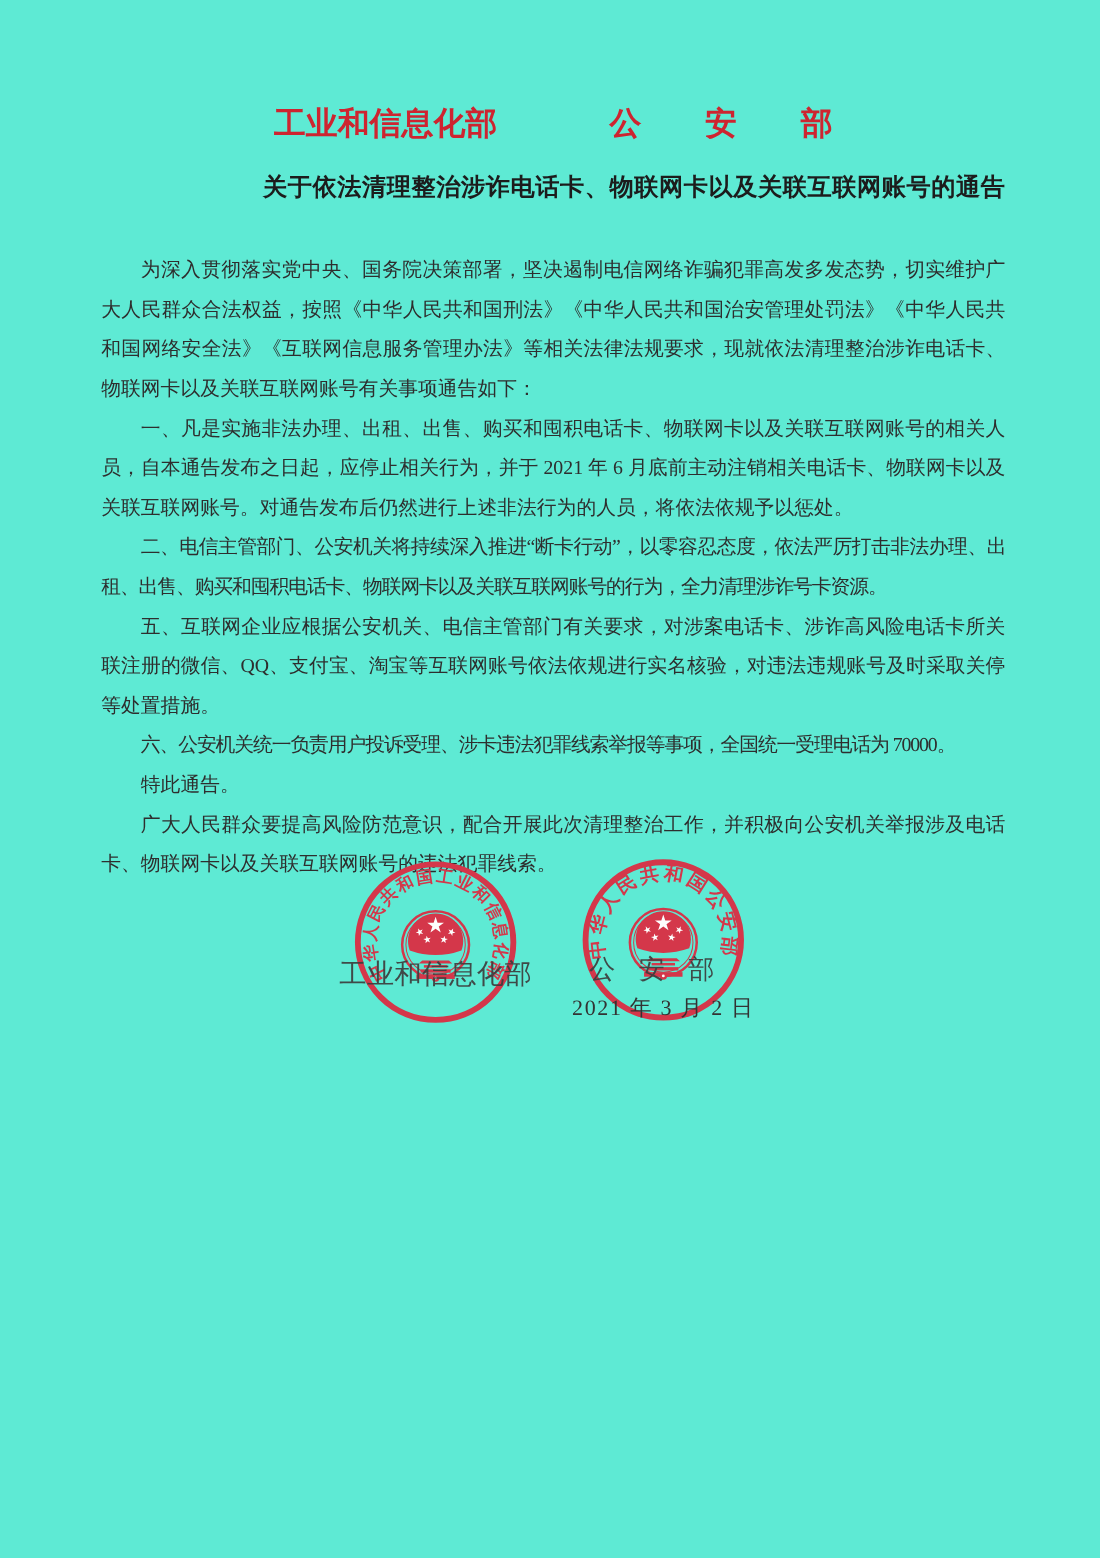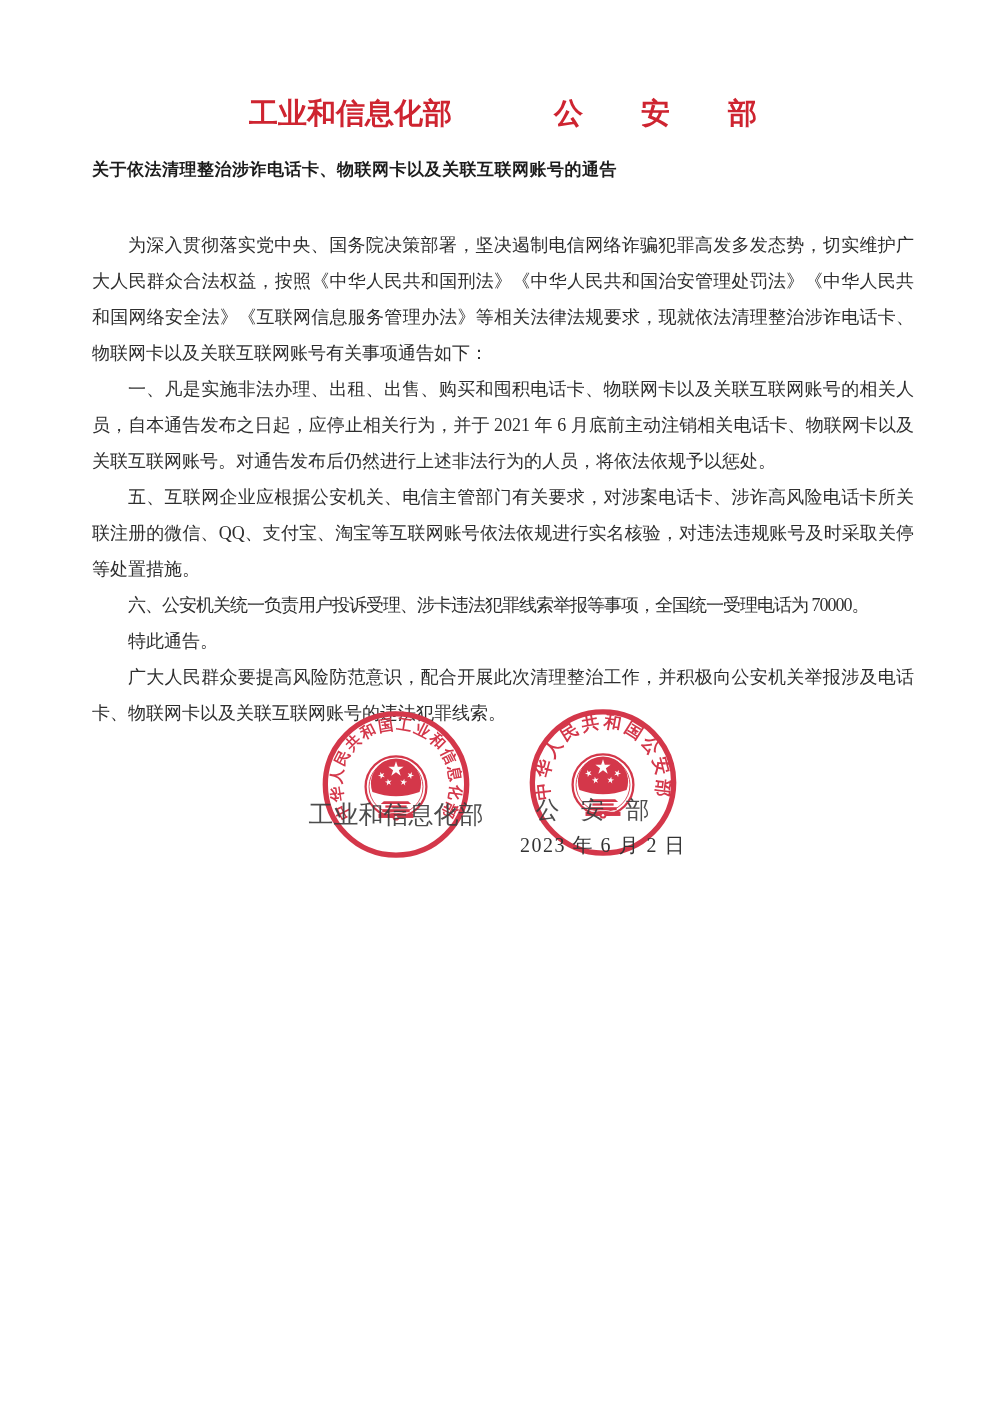--- a/index.html
+++ b/index.html
@@ -2,44 +2,44 @@
 <html lang="zh"><head>
 <meta charset="utf-8">
 <style>
   html,body { margin:0; padding:0; }
   body { background:#e8e8e8; font-family:"Liberation Serif","DejaVu Serif",serif; }
 
   .page {
     position:relative;
     width:1000px; height:1416px;
     margin:0 auto;
-    background:#ffffff;
+    background:#5eead4;
     overflow:hidden;
     color:#2e2e2e;
   }
   .content { padding:97px 86px 0 92px; }
 
   
   .agencies {
     display:flex; justify-content:center; align-items:baseline;
     gap:102px;
     font-weight:700;
     font-size:29px; line-height:33px;
     color:#ce2430;
     white-space:nowrap;
   }
   .agency-right { letter-spacing:58px; margin-right:-58px; }
 
   
   .doc-title {
     margin:25px 0 0 0;
-    text-align:left;
+    text-align:right;
     font-family:"Liberation Sans","DejaVu Sans",sans-serif;
     font-weight:700;
-    font-size:17px; line-height:30px;
+    font-size:22px; line-height:30px;
     letter-spacing:0.5px;
     color:#1c1c1c;
   }
 
   
   .body-text { margin-top:42px; }
   .para {
     margin:0;
     font-size:18px;
     line-height:36px;
@@ -96,20 +96,21 @@
     <div class="agencies">
       <span>工业和信息化部</span>
       <span class="agency-right">公安部</span>
     </div>
 
     <h1 class="doc-title">关于依法清理整治涉诈电话卡、物联网卡以及关联互联网账号的通告</h1>
 
     <main class="body-text">
       <p class="para">为深入贯彻落实党中央、国务院决策部署，坚决遏制电信网络诈骗犯罪高发多发态势，切实维护广大人民群众合法权益，按照《中华人民共和国刑法》《中华人民共和国治安管理处罚法》《中华人民共和国网络安全法》《互联网信息服务管理办法》等相关法律法规要求，现就依法清理整治涉诈电话卡、物联网卡以及关联互联网账号有关事项通告如下：</p>
       <p class="para">一、凡是实施非法办理、出租、出售、购买和囤积电话卡、物联网卡以及关联互联网账号的相关人员，自本通告发布之日起，应停止相关行为，并于 2021 年 6 月底前主动注销相关电话卡、物联网卡以及关联互联网账号。对通告发布后仍然进行上述非法行为的人员，将依法依规予以惩处。</p>
+      <p class="para compress">二、电信主管部门、公安机关将持续深入推进“断卡行动”，以零容忍态度，依法严厉打击非法办理、出租、出售、购买和囤积电话卡、物联网卡以及关联互联网账号的行为，全力清理涉诈号卡资源。</p>
       <p class="para">五、互联网企业应根据公安机关、电信主管部门有关要求，对涉案电话卡、涉诈高风险电话卡所关联注册的微信、QQ、支付宝、淘宝等互联网账号依法依规进行实名核验，对违法违规账号及时采取关停等处置措施。</p>
       <p class="para compress">六、公安机关统一负责用户投诉受理、涉卡违法犯罪线索举报等事项，全国统一受理电话为 70000。</p>
       <p class="para">特此通告。</p>
       <p class="para">广大人民群众要提高风险防范意识，配合开展此次清理整治工作，并积极向公安机关举报涉及电话卡、物联网卡以及关联互联网账号的违法犯罪线索。</p>
     </main>
 
     <div class="seal-row">
 
       <figure class="seal seal-miit">
         <svg viewBox="0 0 200 200">
@@ -160,18 +161,18 @@
               <rect x="86" y="127.5" width="28" height="3"></rect>
               <rect x="82" y="132.5" width="36" height="4"></rect>
               <rect x="77" y="138.5" width="46" height="5.5"></rect>
               <rect x="96.6" y="140" width="6.8" height="4" fill="#fdfdfc" rx="2.6"></rect>
             </g>
             <circle cx="100" cy="143" r="4.5" fill="#d4374a"></circle>
             <circle cx="100" cy="143" r="1.7" fill="#fdfdfc"></circle>
           </g>
         </svg>
         <div class="seal-overlay">公安部</div>
-        <div class="seal-date">2023 年 6 月 2 日</div>
+        <div class="seal-date">2021 年 3 月 2 日</div>
       </figure>
 
     </div>
   </div>
 </div>
 
 </body></html>

